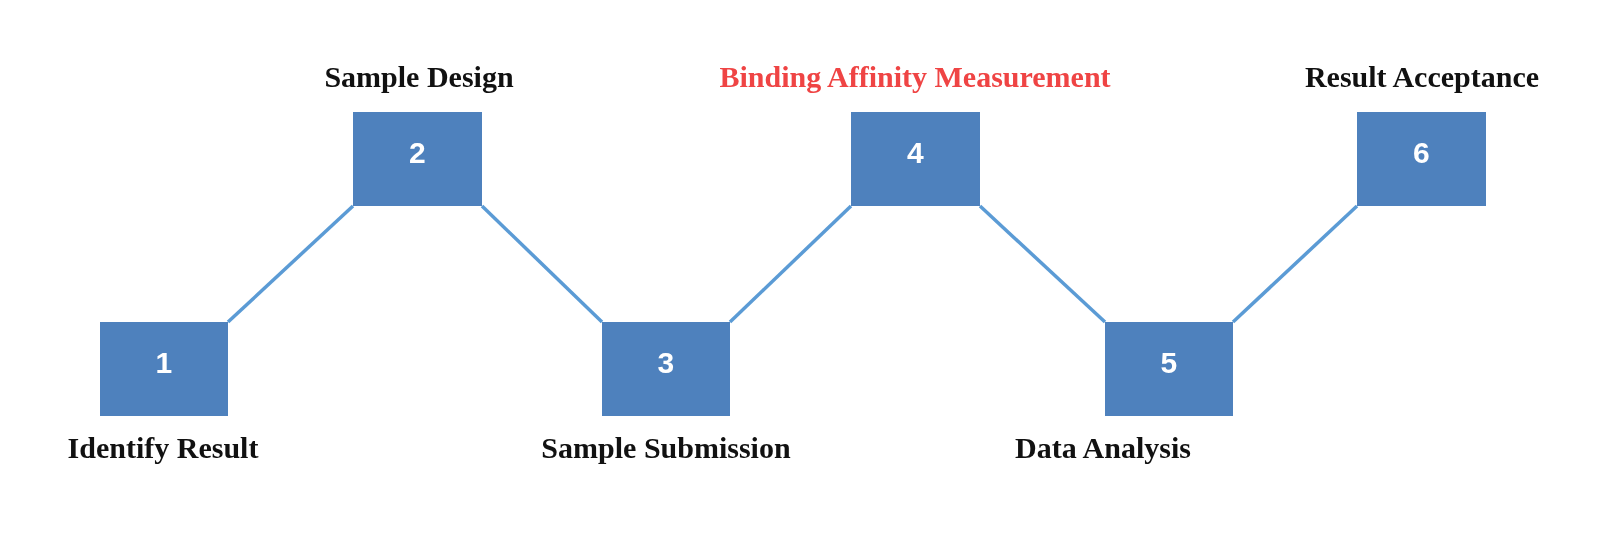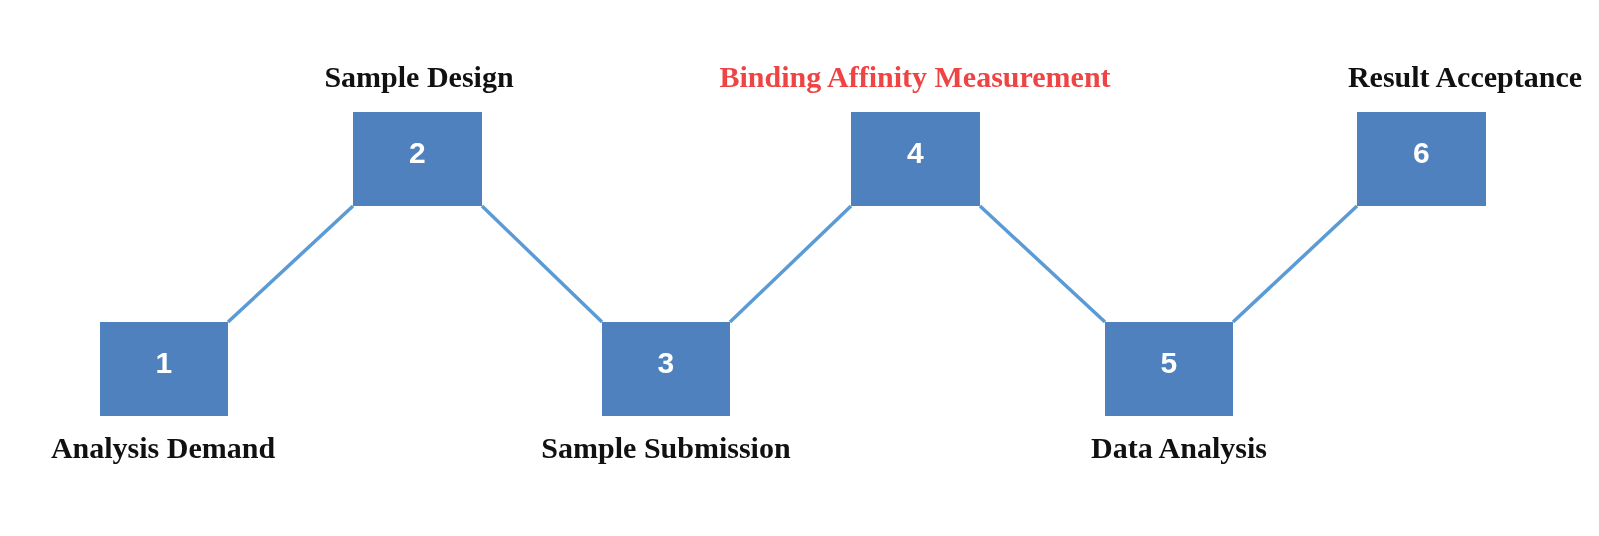--- a/index.html
+++ b/index.html
@@ -83,21 +83,21 @@
         <div class="step-number" style="color: rgb(255, 255, 255);">4</div>
       </div>
       <div class="step-box" style="left: 1105px; top: 322px; width: 128px; height: 94px; background: rgb(78, 129, 189);">
         <div class="step-number" style="color: rgb(255, 255, 255);">5</div>
       </div>
       <div class="step-box" style="left: 1357px; top: 112px; width: 129px; height: 94px; background: rgb(78, 129, 189);">
         <div class="step-number" style="color: rgb(255, 255, 255);">6</div>
       </div>
     </div>
   <div id="labels-layer">
-      <div class="step-label label-below" style="left: 163px; top: 433px; color: rgb(17, 17, 17);">Analysis Demand</div>
+      <div class="step-label label-below" style="left: 163px; top: 433px; color: rgb(17, 17, 17);">Identify Result</div>
       <div class="step-label label-above" style="left: 419px; top: 62px; color: rgb(17, 17, 17);">Sample Design</div>
       <div class="step-label label-below" style="left: 666px; top: 433px; color: rgb(17, 17, 17);">Sample Submission</div>
       <div class="step-label label-above" style="left: 915px; top: 62px; color: #ef4444;">Binding Affinity Measurement</div>
-      <div class="step-label label-below" style="left: 1179px; top: 433px; color: rgb(17, 17, 17);">Data Analysis</div>
-      <div class="step-label label-above" style="left: 1422px; top: 62px; color: rgb(17, 17, 17); margin-left: 43px;">Result Acceptance</div>
+      <div class="step-label label-below" style="left: 1103px; top: 433px; color: rgb(17, 17, 17);">Data Analysis</div>
+      <div class="step-label label-above" style="left: 1422px; top: 62px; color: rgb(17, 17, 17);">Result Acceptance</div>
     </div>
 
 </div>
 
 </body></html>

